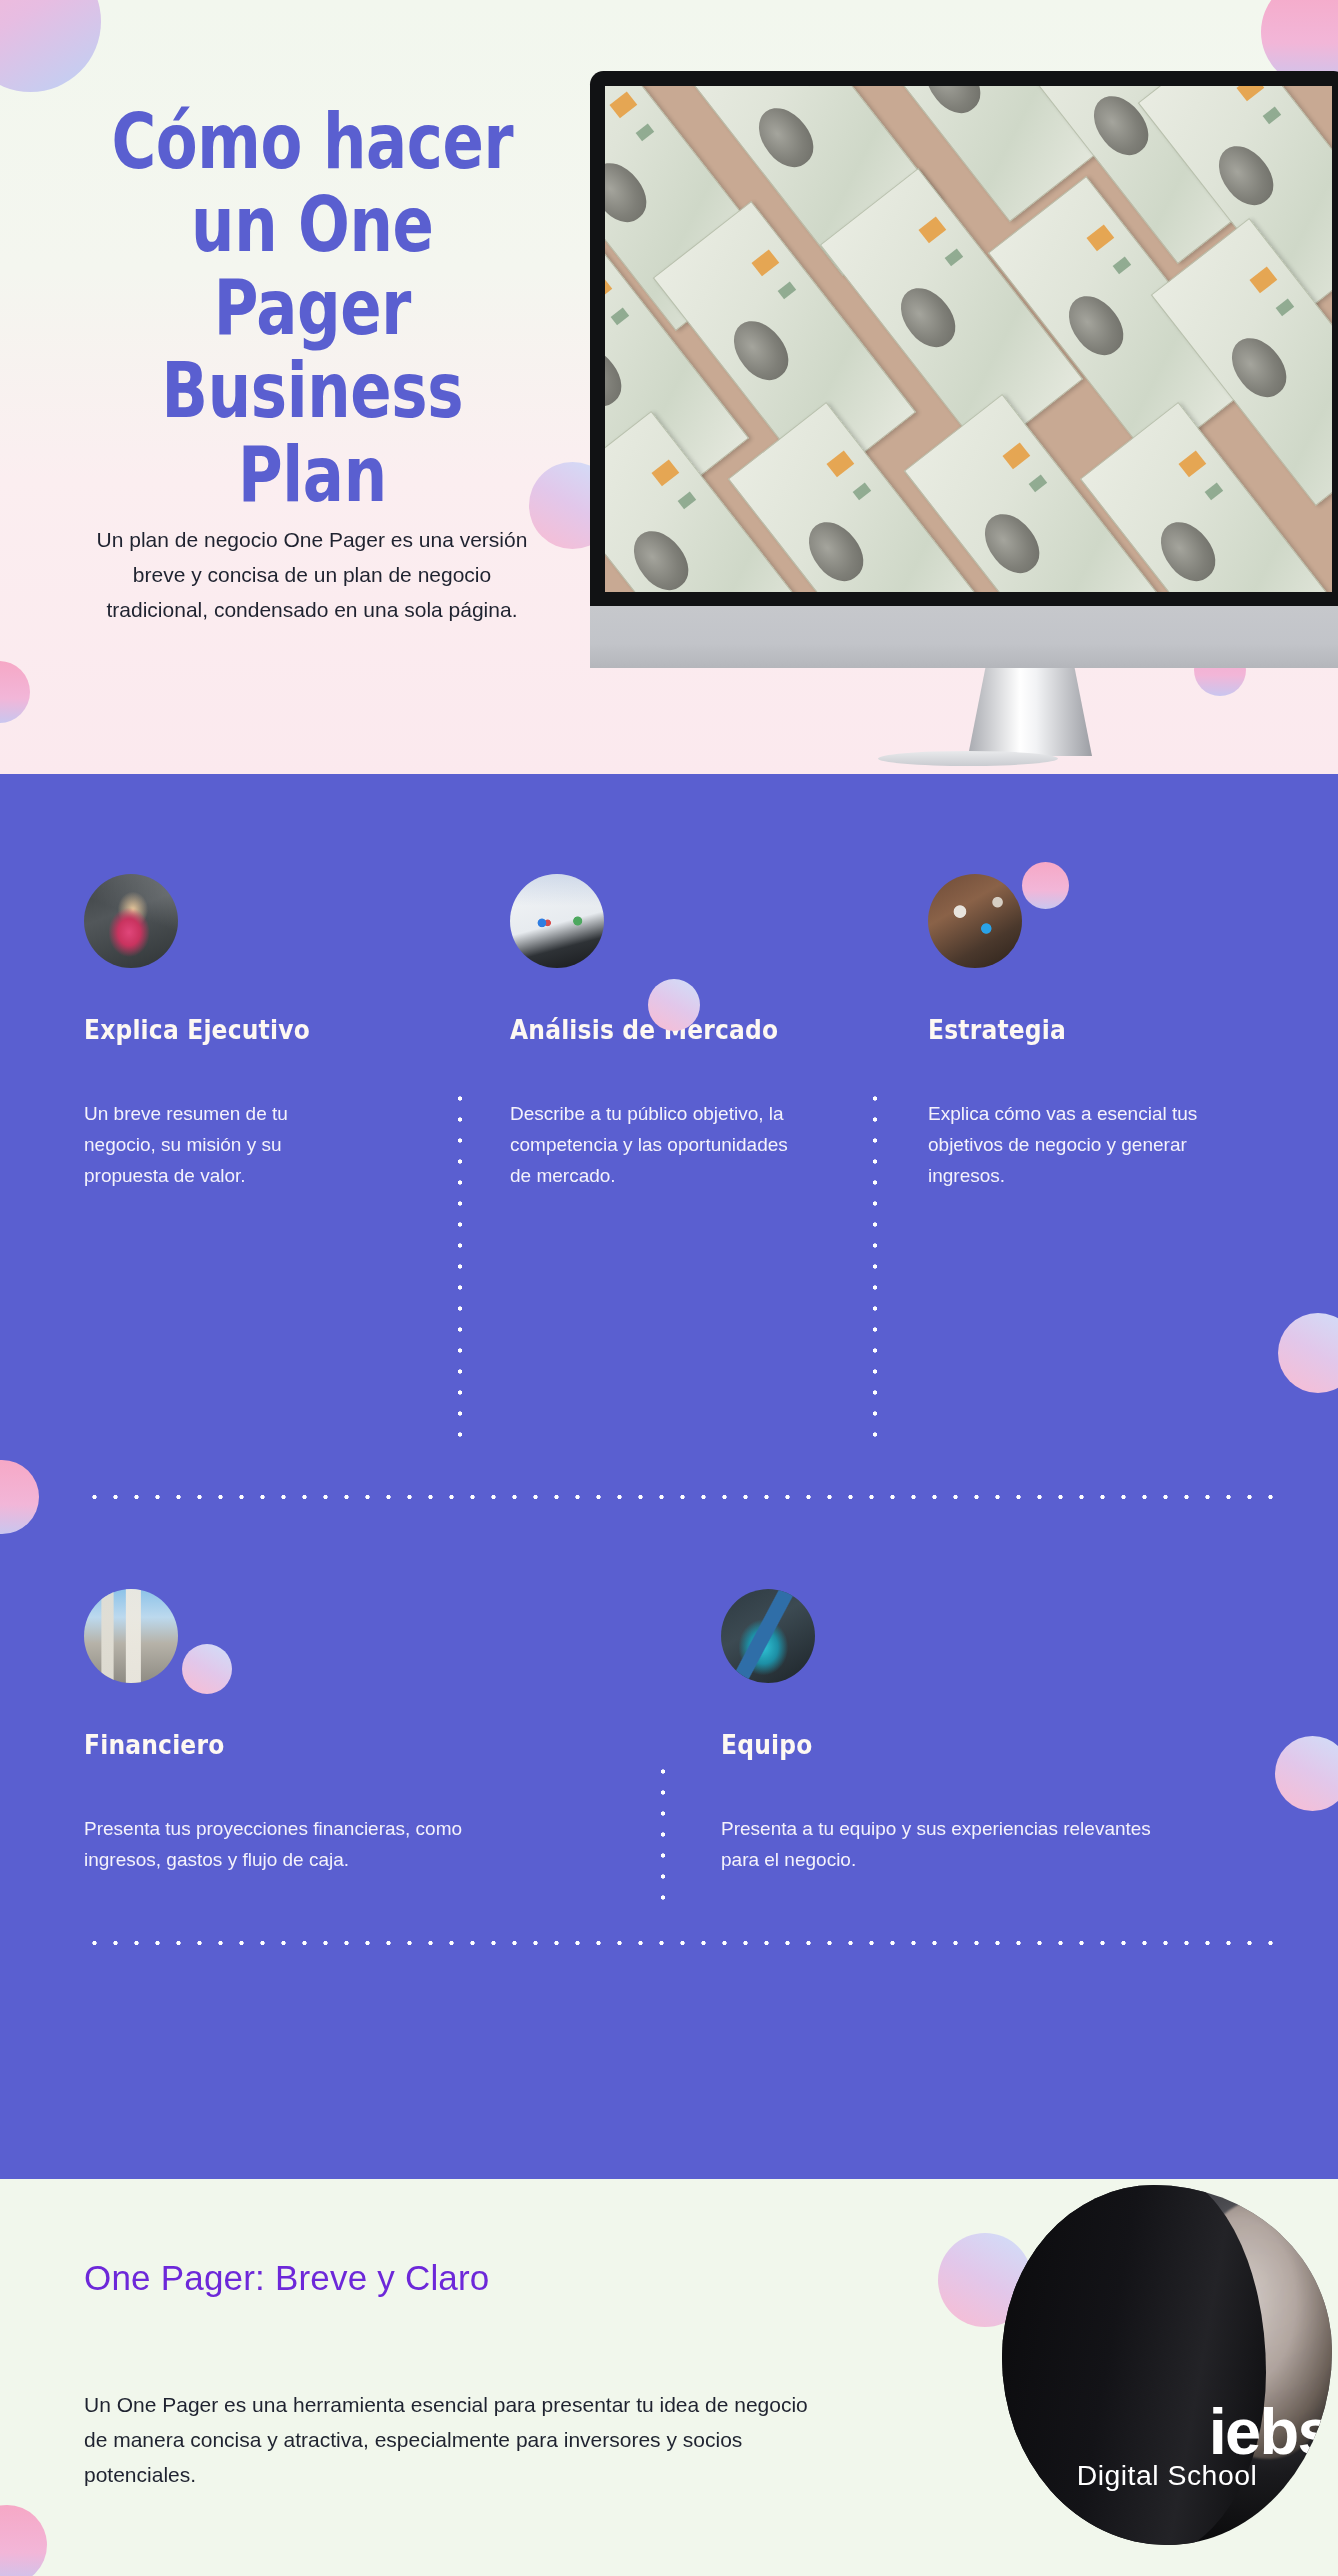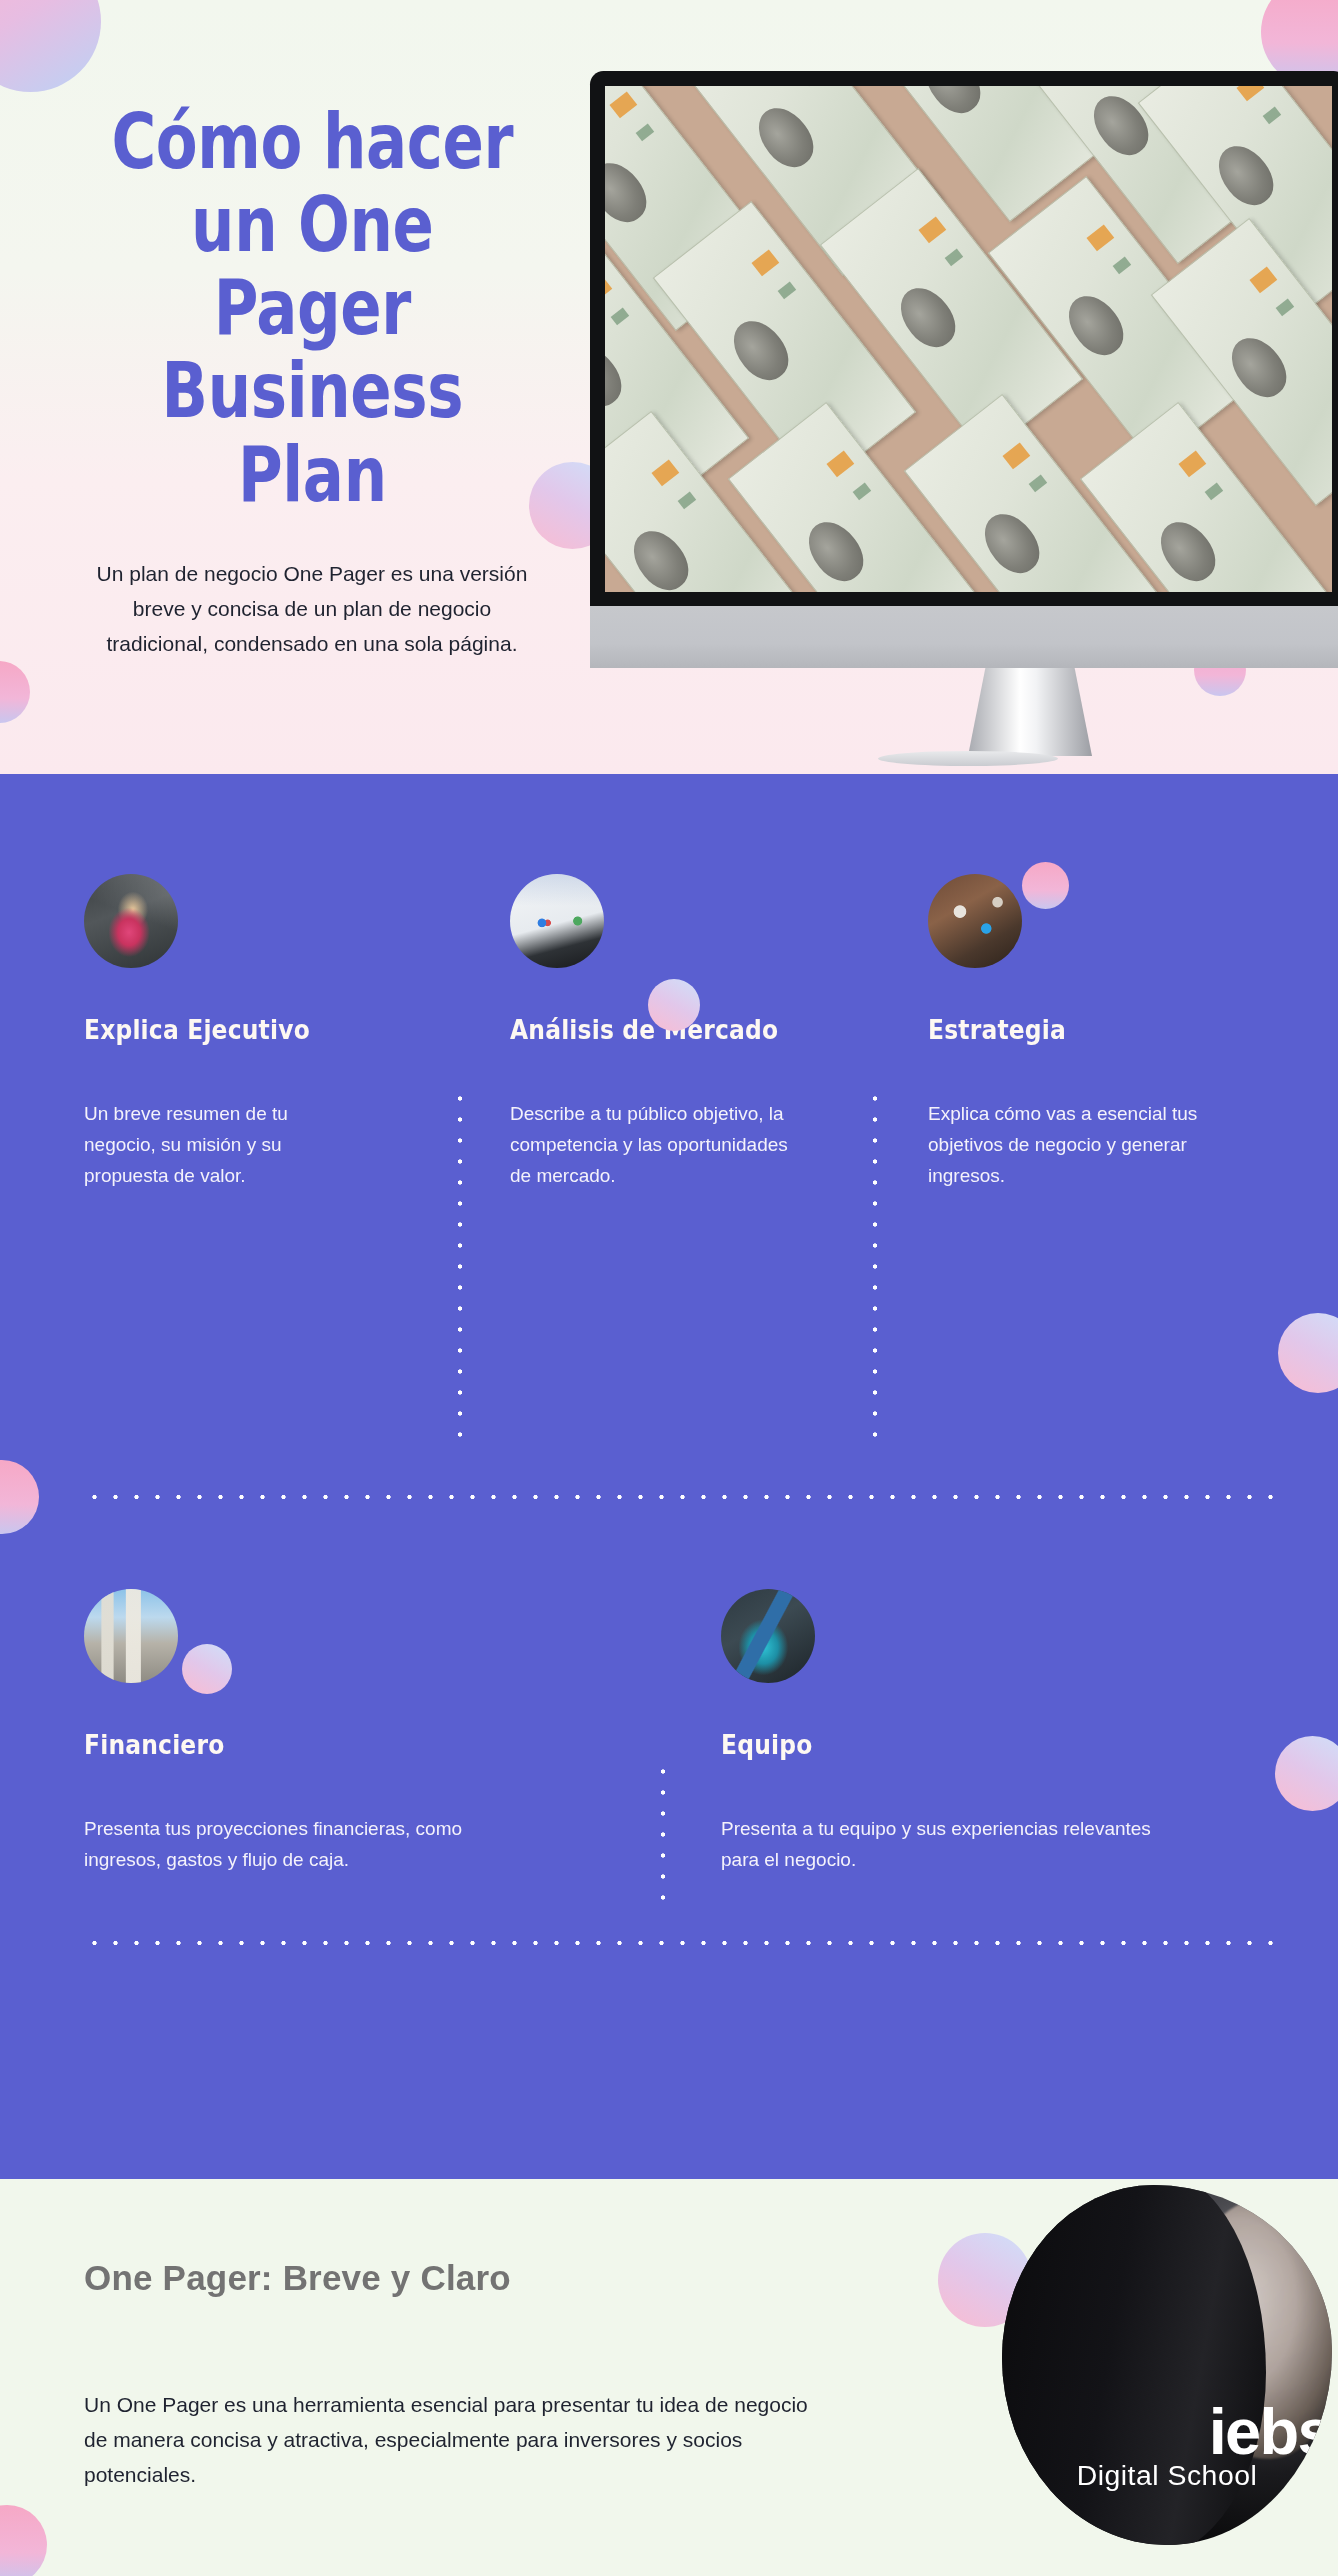--- a/index.html
+++ b/index.html
@@ -37,21 +37,21 @@
   .hero-title {
     position:absolute; left:84px; top:100px; width:519px;
     color:#5a5fd0;
     font-family:"Liberation Sans Narrow","DejaVu Sans Condensed","Liberation Sans", sans-serif;
     font-weight:bold; font-size:77px; line-height:1.08;
     letter-spacing:-0.4px;
     transform:scaleX(0.88); transform-origin:left top;
   }
   .hero-sub {
     position:absolute; left:84px; top:523px; width:456px;
-    color:#1f2330; font-size:21px; line-height:1.66;margin-top:34px;
+    color:#1f2330; font-size:21px; line-height:1.66;
   }
 
   
   .imac { position:absolute; left:590px; top:71px; width:757px; }
   .imac-bezel {
     position:relative; width:757px; height:535px;
     background:#111214; border-radius:13.4px 13.4px 0 0;
     padding:15px 15px 0 15px;
   }
   .imac-screen {
@@ -117,21 +117,21 @@
   }
   .dots-h {
     position:absolute; height:4.2px;
     background-image:radial-gradient(circle, #ffffff 2px, rgba(255,255,255,0) 2.2px);
     background-size:21px 4.2px; background-repeat:repeat-x;
   }
 
   
   .foot-title {
     position:absolute; left:84px; top:2258px; width:636px;
-    color:#737373; font-weight:bold; font-size:35px; letter-spacing:0.2px;
+    color:#6d28d9; font-weight:normal; font-size:35px; letter-spacing:0.2px;
   }
   .foot-body {
     position:absolute; left:84px; top:2388px; width:736px;
     color:#1f2330; font-size:21px; line-height:1.66;
   }
 
   
   .logo-blob {
     position:absolute; left:1002px; top:2185px;
     width:330px; height:360px;

